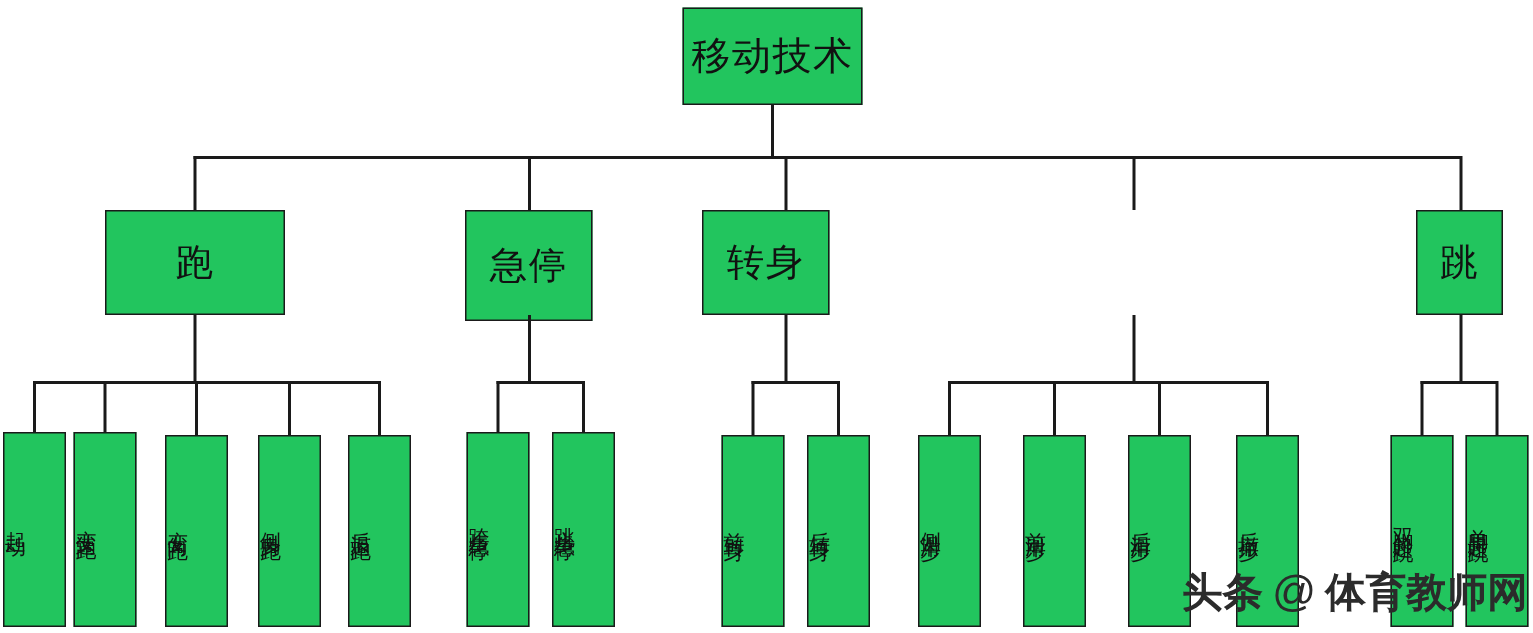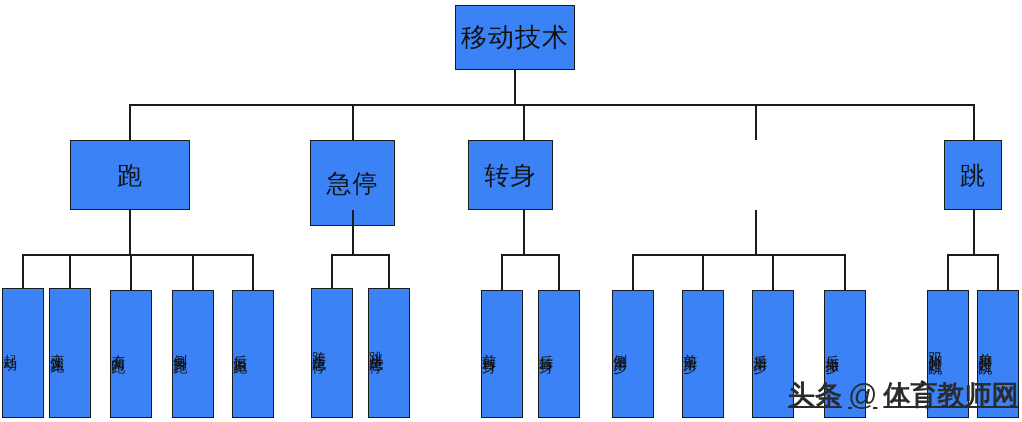--- a/index.html
+++ b/index.html
@@ -14,21 +14,21 @@
     position: relative;
     width: 1022px;
     height: 422px;
     background: #ffffff;
     overflow: hidden;
   }
   .node {
     position: absolute;
     box-sizing: border-box;
     border: 1.6px solid #1a1a1a;
-    background: #3b82f6;
+    background: #22c55e;
     display: flex;
     align-items: center;
     justify-content: center;
     color: #111111;
     line-height: 1.06;
   }
   .node.level-0 {
     font-size: 26px;
     letter-spacing: 1px;
   }
@@ -72,21 +72,21 @@
 
 <div id="diagram-root">
 
   <div class="node level-0" style="left:455px; top:5px; width:120px; height:65px;">
     <span>移动技术</span>
   </div>
 
   <div class="node level-1" style="left:70px; top:140px; width:120px; height:70px;">
     <span>跑</span>
   </div>
-  <div class="node level-1" style="left:310px; top:140px; width:85px; height:86px;">
+  <div class="node level-1" style="left:310px; top:140px; width:85px; height:74px;">
     <span>急停</span>
   </div>
   <div class="node level-1" style="left:468px; top:140px; width:85px; height:70px;">
     <span>转身</span>
   </div>
   <div class="node level-1" style="left:944px; top:140px; width:58px; height:70px;">
     <span>跳</span>
   </div>
 
   <div class="node level-2" style="left:2px; top:288px; width:42px; height:130px;">
@@ -171,19 +171,19 @@
   <div class="edge v" style="left:632px; top:254px; height:36px;"></div>
   <div class="edge v" style="left:702px; top:254px; height:36px;"></div>
   <div class="edge v" style="left:772px; top:254px; height:36px;"></div>
   <div class="edge v" style="left:844px; top:254px; height:36px;"></div>
 
   <div class="edge v" style="left:973px; top:210px; height:45px;"></div>
   <div class="edge h" style="left:947px; top:254px; width:51px;"></div>
   <div class="edge v" style="left:947px; top:254px; height:36px;"></div>
   <div class="edge v" style="left:997px; top:254px; height:36px;"></div>
 
-  <div id="watermark" style="left:788px; top:377px;text-decoration:underline;">
+  <div id="watermark" style="left:788px; top:377px;">
     <span>头条</span>
     <span class="wm-at">@</span>
     <span>体育教师网</span>
   </div>
 
 </div>
 
 </body></html>

